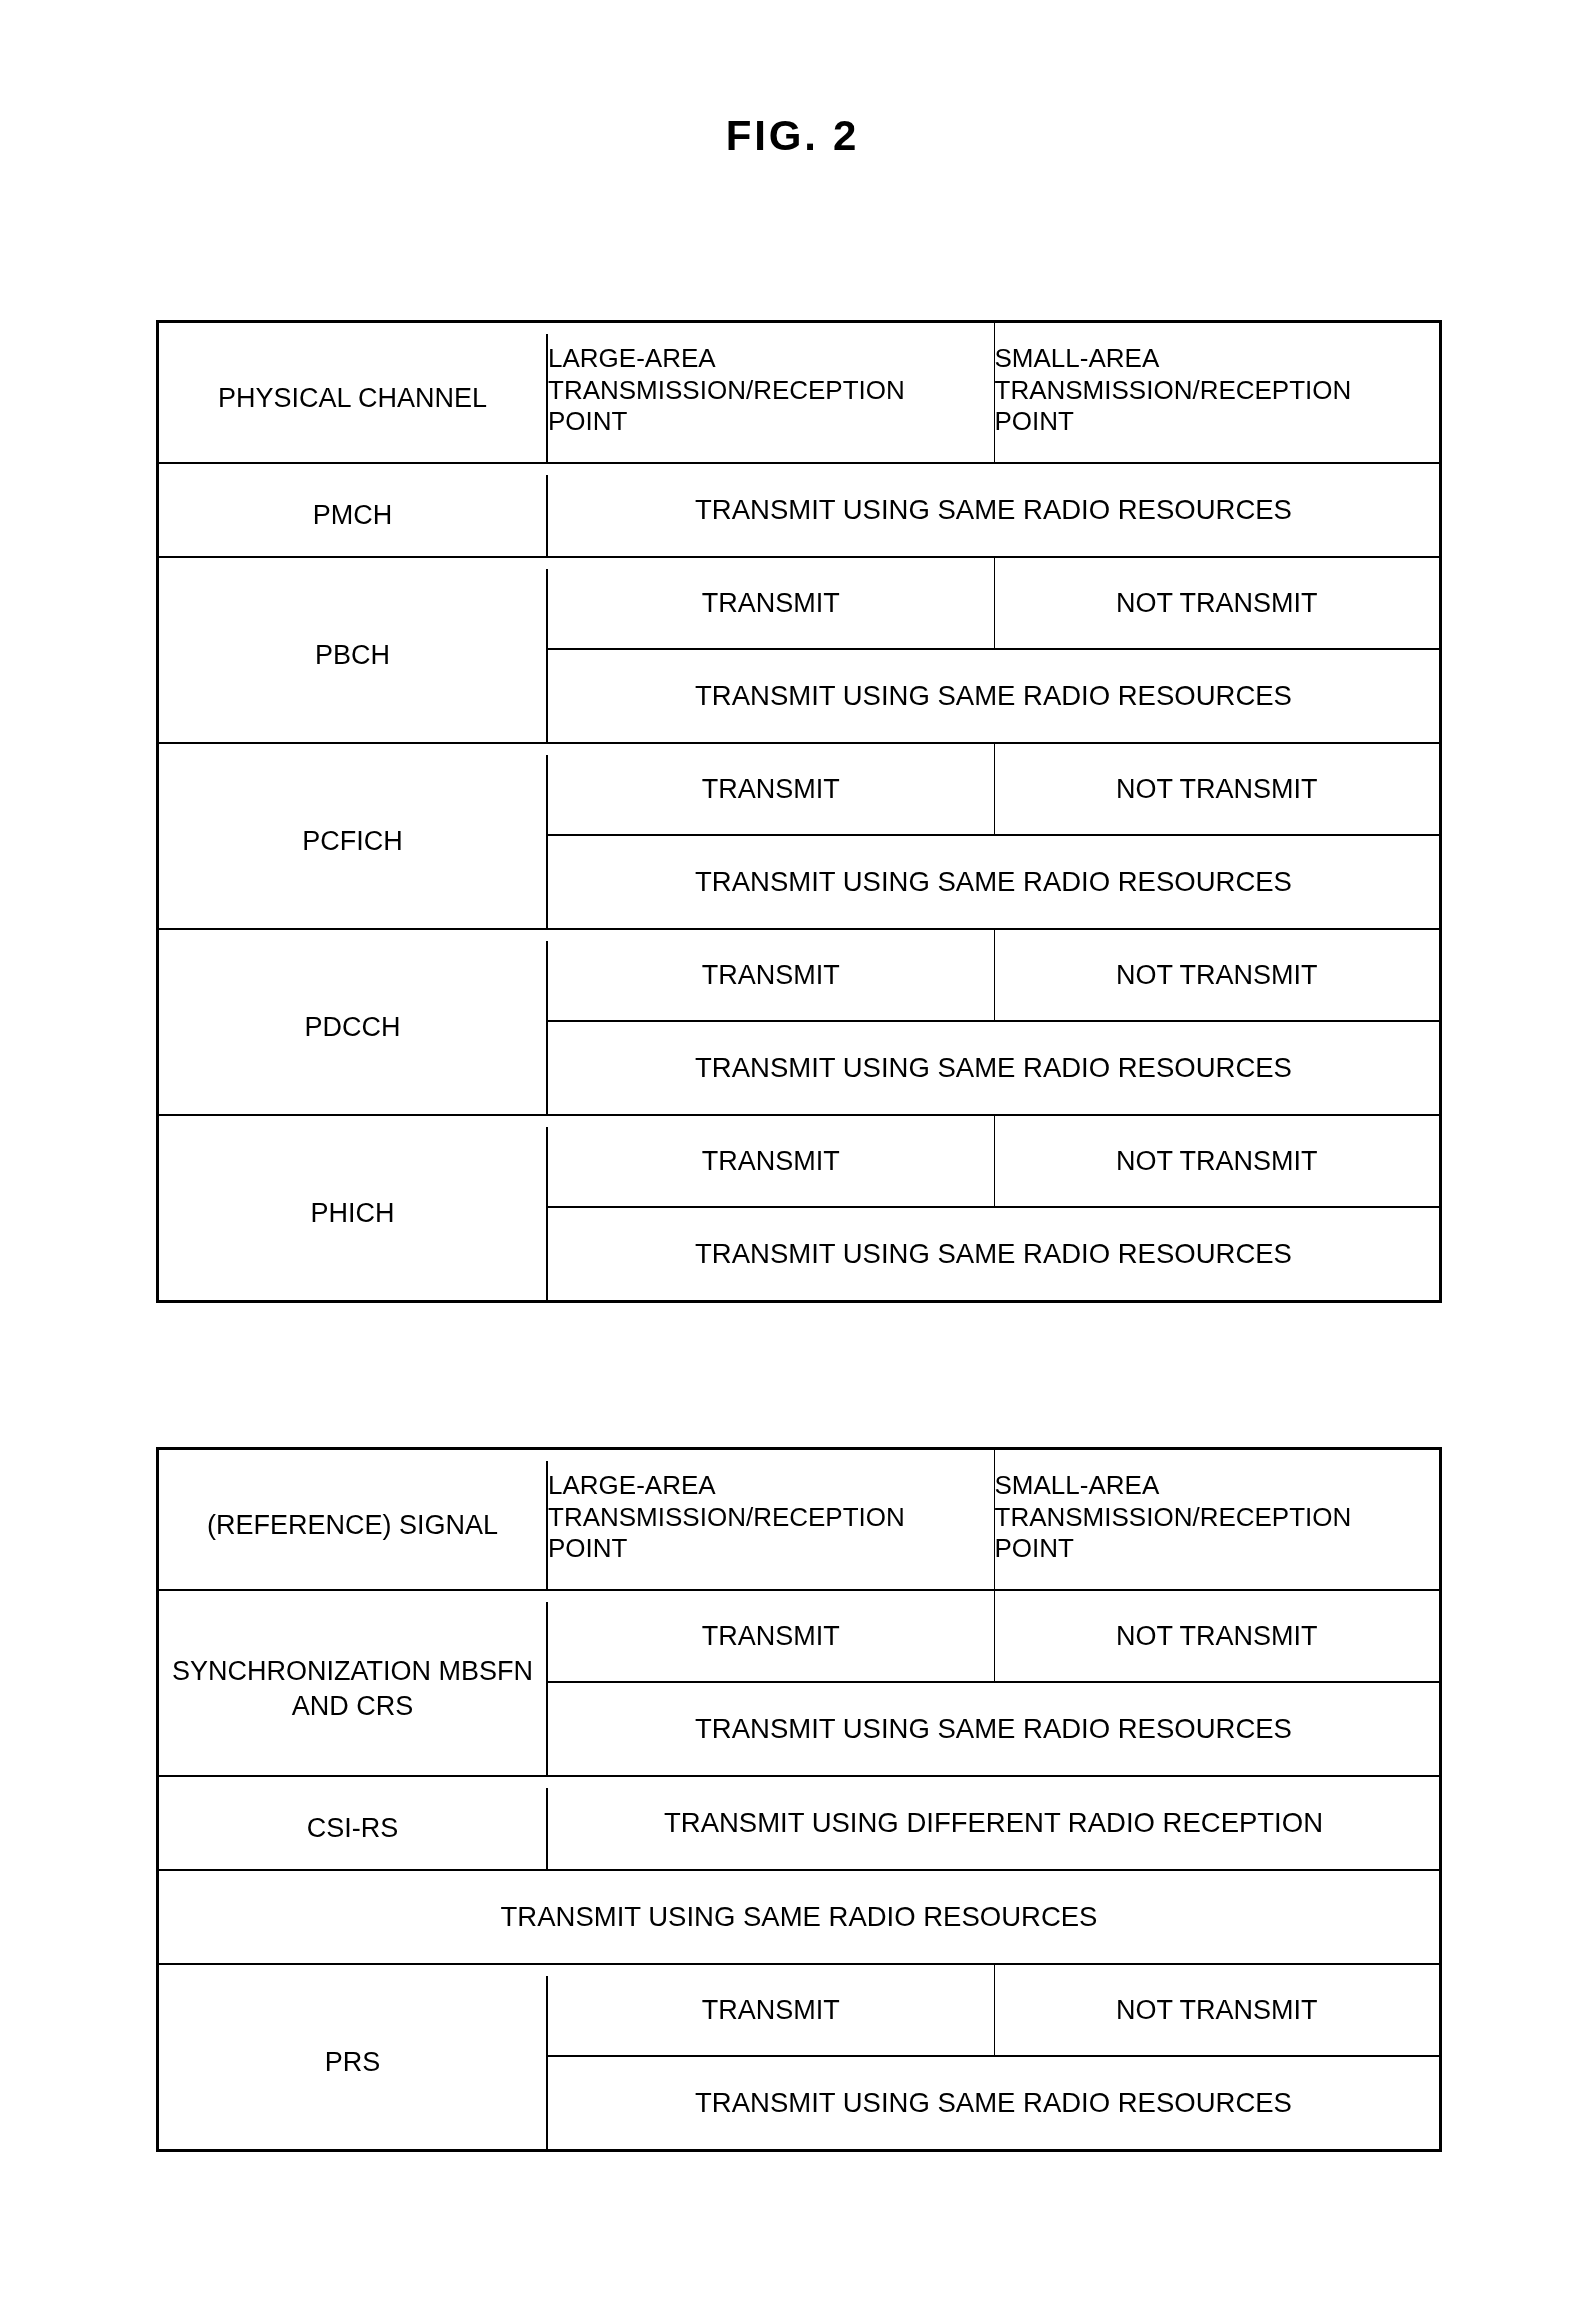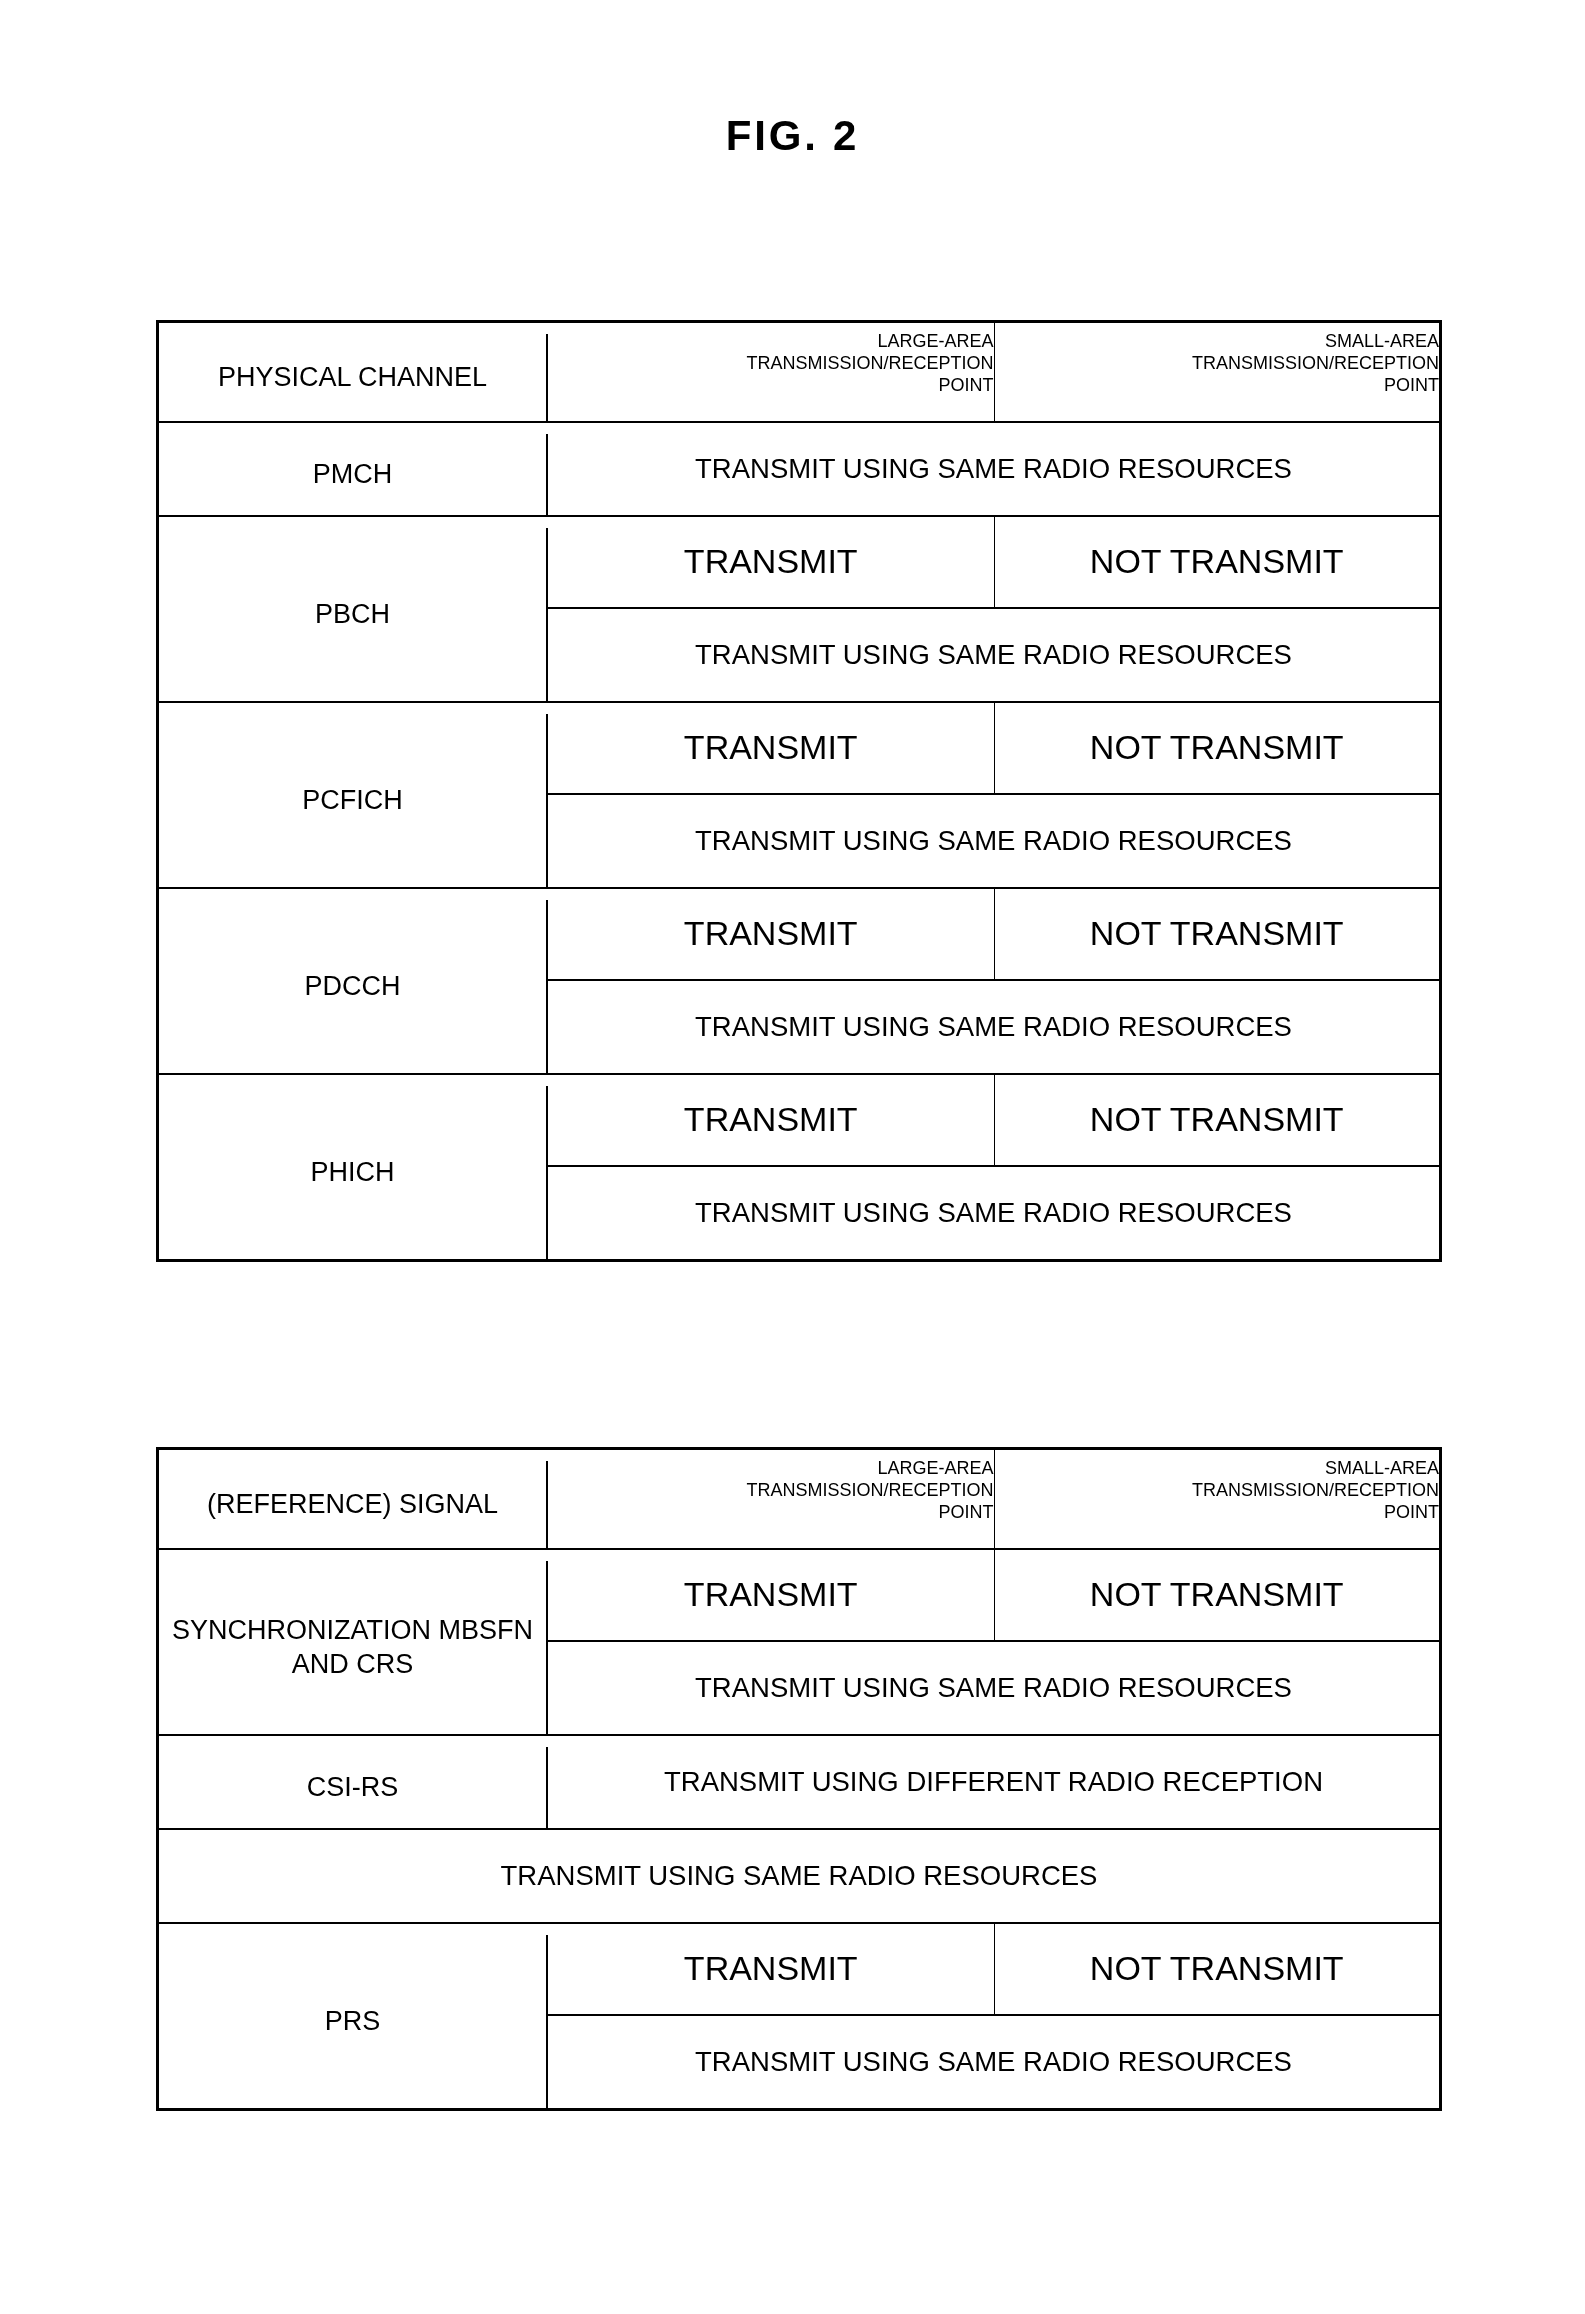--- a/index.html
+++ b/index.html
@@ -70,43 +70,43 @@
 
   
   .hdr-row .col-label { font-size: 27px; }
   .hdr-cells {
     display: flex;
     flex: 1 1 auto;
   }
   .hdr-cell {
     flex: 1 1 50%;
     box-sizing: border-box;
-    text-align: right;
-    padding: 8px 0 24px 0;
-    font-size: 18px;
+    text-align: left;
+    padding: 20px 0 24px 0;
+    font-size: 26px;
     line-height: 1.22;
     white-space: nowrap;
   }
   .hdr-cell.left-div { border-left: 1.8px solid #000; }
 
   
   .subrow {
     display: flex;
     box-sizing: border-box;
   }
   .subrow.with-bottom { border-bottom: 2.8px solid #000; }
 
   .cell-half {
     flex: 1 1 50%;
     box-sizing: border-box;
     display: flex;
     align-items: center;
     justify-content: center;
     text-align: center;
-    font-size: 34px;
+    font-size: 27px;
     padding: 5.5px 3.7px;
   }
   .cell-half.left-div { border-left: 1.8px solid #000; }
 
   .cell-full {
     flex: 1 1 100%;
     box-sizing: border-box;
     display: flex;
     align-items: center;
     justify-content: center;

